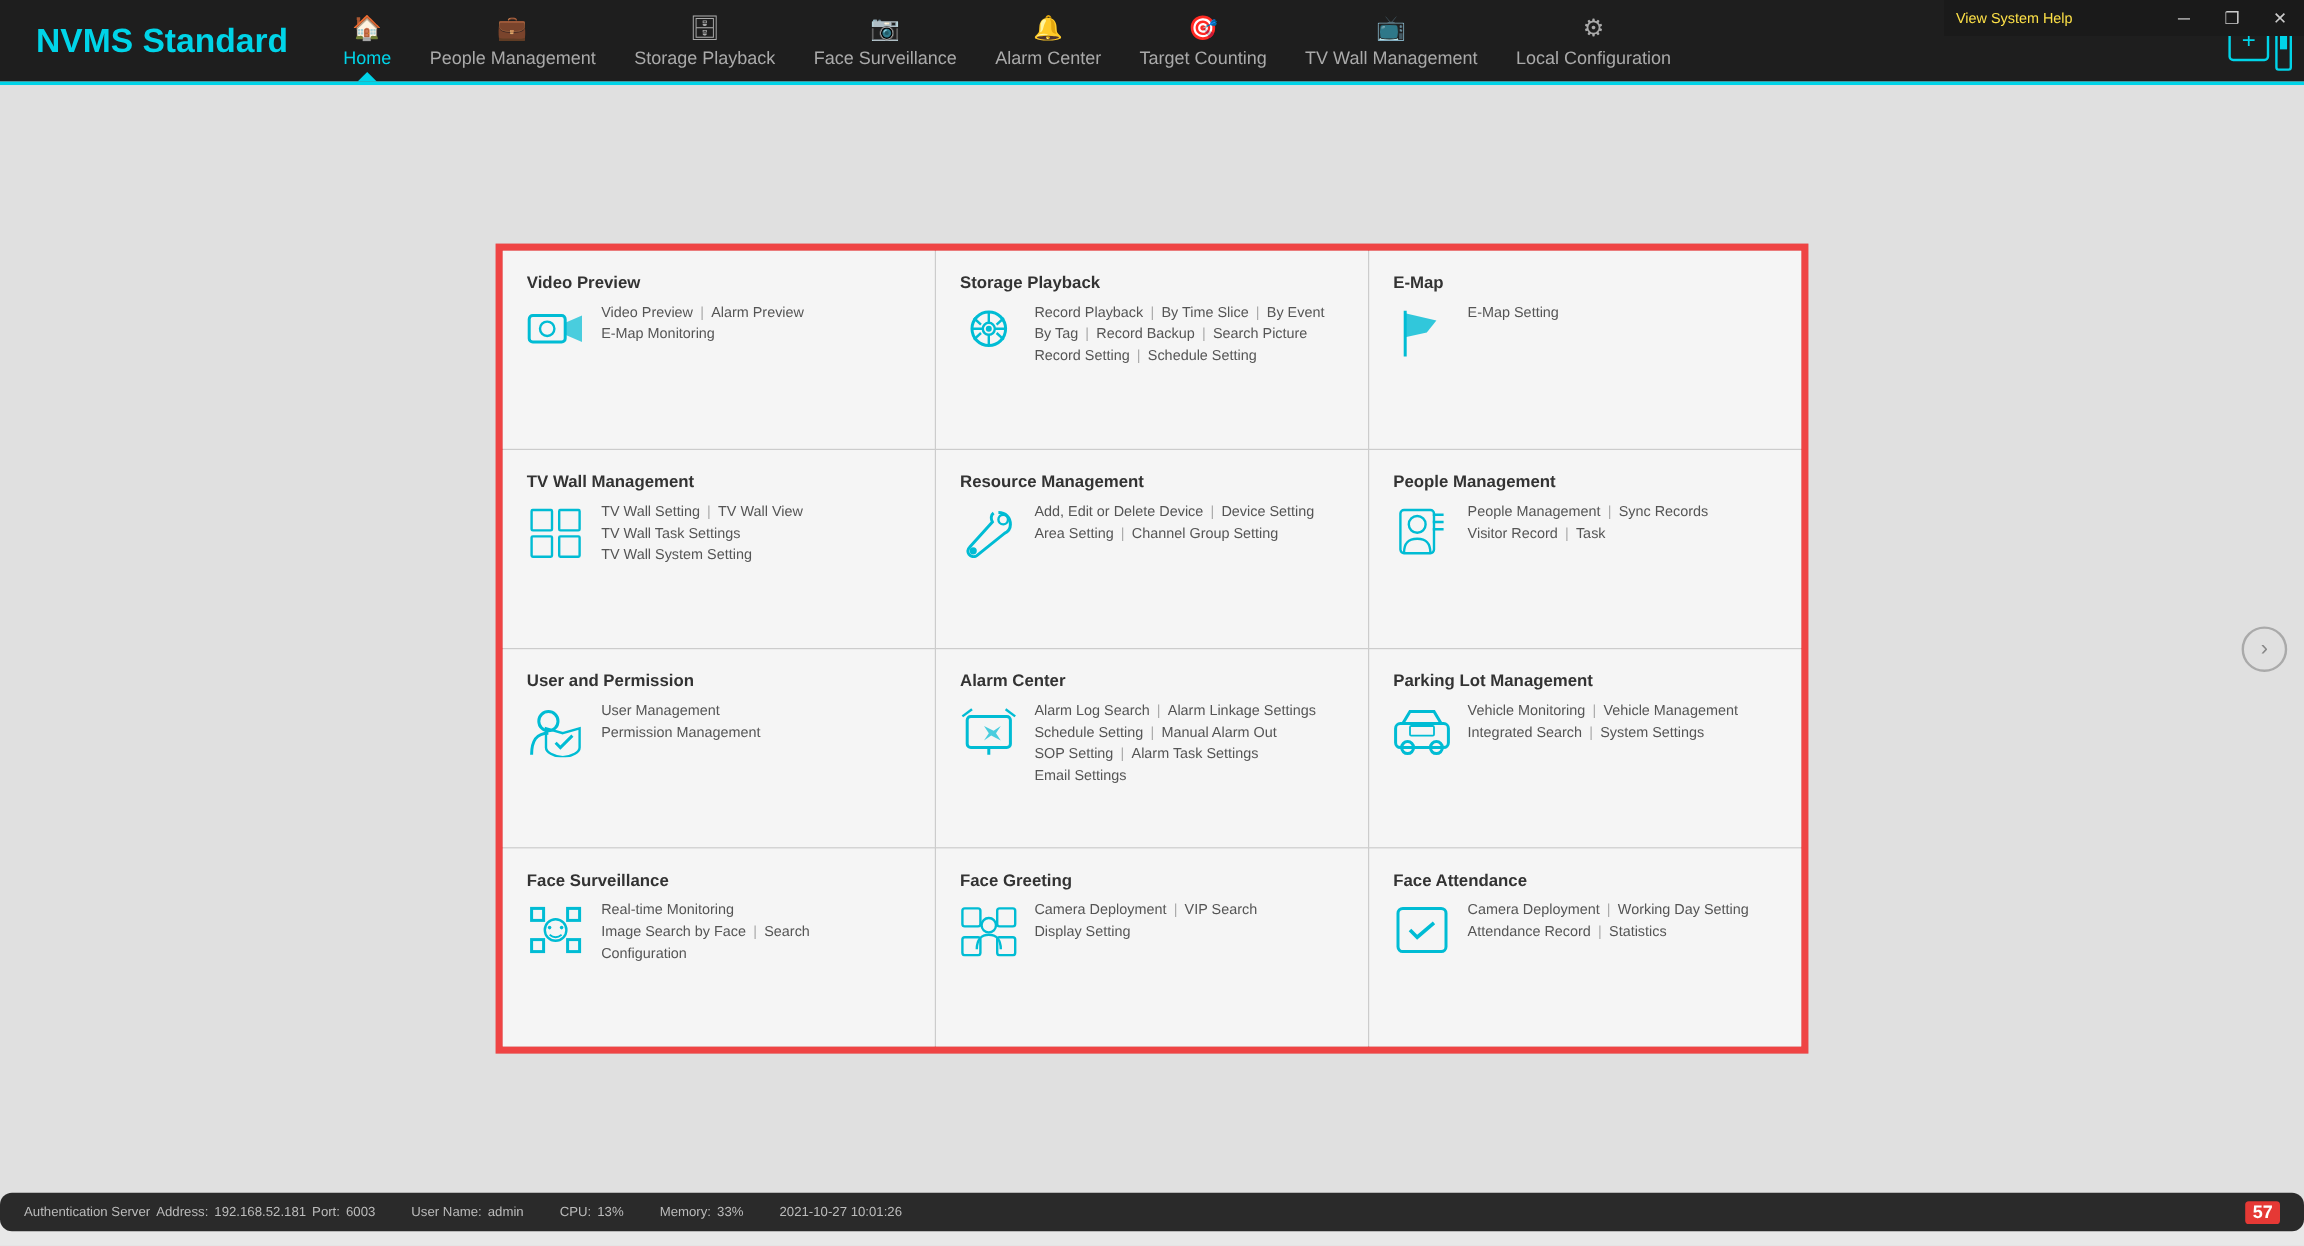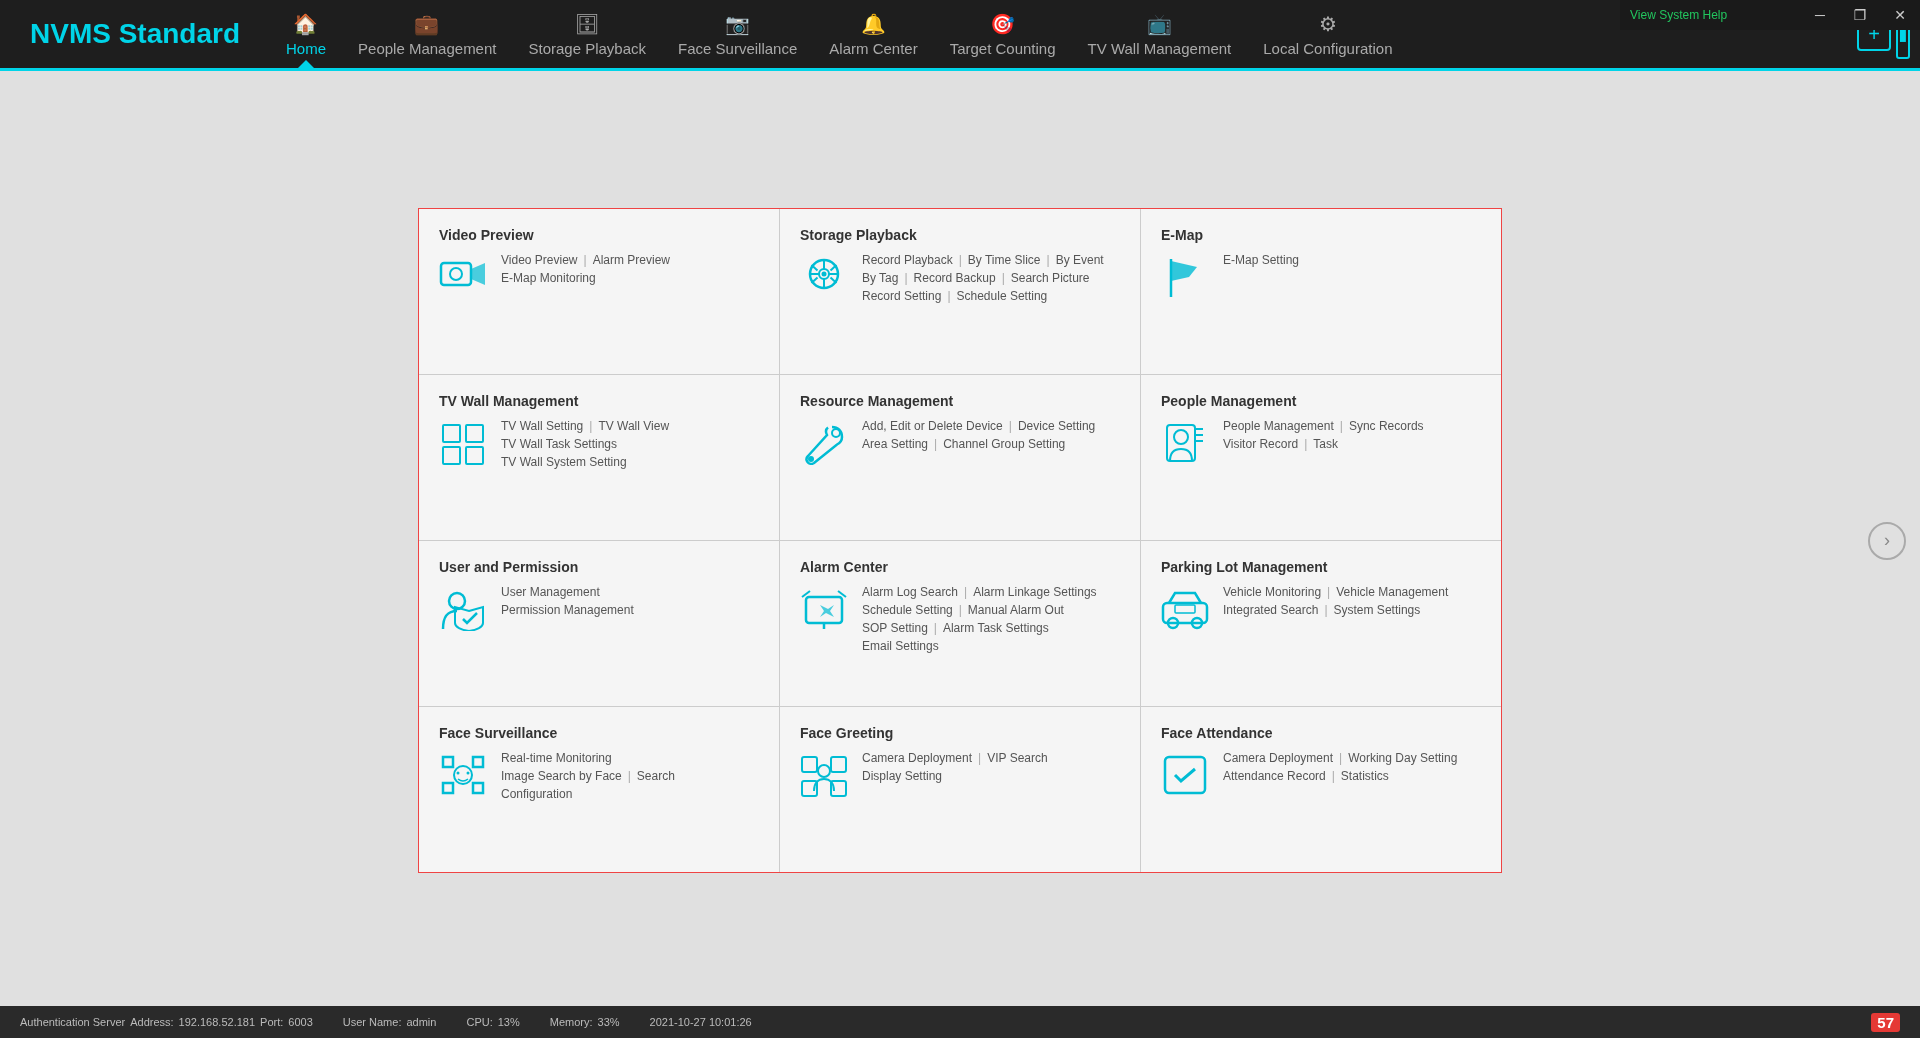--- a/index.html
+++ b/index.html
@@ -12,21 +12,21 @@
       width: 300px;
       height: 30px;
       background: #1a1a1a;
       display: flex;
       align-items: center;
       justify-content: flex-end;
       gap: 0;
       z-index: 100;
     }
     .title-bar-text {
-      color: #22c55e;
+      color: #fde047;
       font-size: 12px;
       flex: 1;
       padding-left: 10px;
     }
     .title-bar-btn {
       width: 40px;
       height: 30px;
       display: flex;
       align-items: center;
       justify-content: center;
@@ -139,21 +139,21 @@
       justify-content: center;
     }
 
     
     .grid {
       display: grid;
       grid-template-columns: repeat(3, 360px);
       grid-template-rows: repeat(4, 165px);
       gap: 1px;
       background: #ccc;
-      border: 1px solid #ef4444;
+      border: 6px solid #ef4444;
       margin: 10px auto;
     }
     .grid-cell {
       background: #f5f5f5;
       padding: 18px 20px;
       cursor: pointer;
       position: relative;
     }
     .cell-title {
       font-size: 14px;
@@ -209,28 +209,29 @@
       display: flex; align-items: center; justify-content: center;
       color: #888;
       font-size: 18px;
       cursor: pointer;
       background: transparent;
     }
 
     
     .statusbar {
       position: absolute;
-      bottom: 0; left: 0;
+      bottom: 12px; left: 0;
       width: 1920px;
       height: 28px;
       background: #2a2a2a;
       display: flex;
       align-items: center;
       padding: 16px 20px;
       gap: 30px;
+      border-radius: 10px;
     }
     .statusbar-item {
       color: #888;
       font-size: 11px;
       display: flex;
       align-items: center;
       gap: 5px;
     }
     .statusbar-item span { color: #bbb; }
     .alert-badge {

